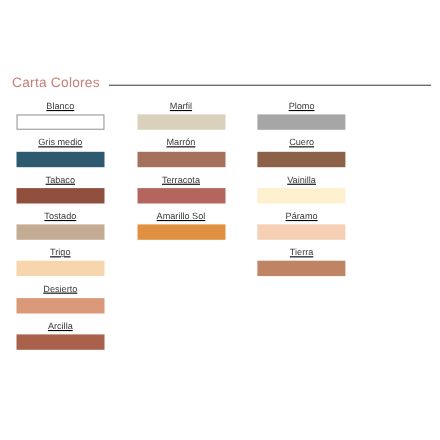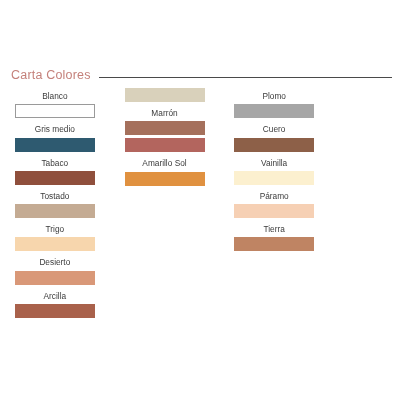--- a/index.html
+++ b/index.html
@@ -43,20 +43,21 @@
     margin-left: 8px;
     margin-top: 4px;
   }
   
   .columns {
     position: absolute;
     left: 0;
     top: 88px;
     width: 329px;
     display: flex;
+    text-decoration: underline;
   }
   .column {
     width: 133.33px;
     display: flex;
     flex-direction: column;
     align-items: center;
   }
   .swatch-block {
     width: 80px;
     margin-bottom: 3px;
@@ -115,27 +116,29 @@
           <div class="swatch-label">Desierto</div>
           <div class="swatch-chip" style="background: rgb(217, 152, 120);"></div>
         </div>
         <div class="swatch-block">
           <div class="swatch-label">Arcilla</div>
           <div class="swatch-chip" style="background: rgb(169, 97, 75);"></div>
         </div>
       </div>
       <div class="column">
         <div class="swatch-block">
+          <div class="swatch-label">Marfil</div>
           <div class="swatch-chip" style="background: rgb(217, 209, 187);"></div>
         </div>
         <div class="swatch-block">
           <div class="swatch-label">Marrón</div>
           <div class="swatch-chip" style="background: rgb(165, 112, 92);"></div>
         </div>
         <div class="swatch-block">
+          <div class="swatch-label">Terracota</div>
           <div class="swatch-chip" style="background: rgb(179, 101, 94);"></div>
         </div>
         <div class="swatch-block">
           <div class="swatch-label">Amarillo Sol</div>
           <div class="swatch-chip" style="background: rgb(224, 145, 64);"></div>
         </div>
       </div>
       <div class="column">
         <div class="swatch-block">
           <div class="swatch-label">Plomo</div>

